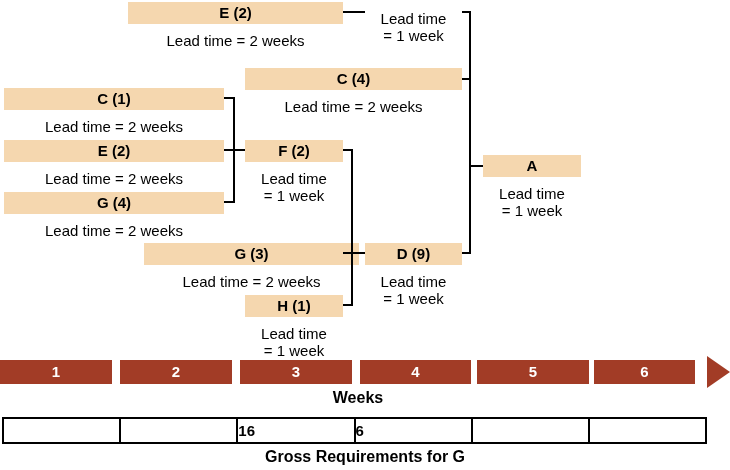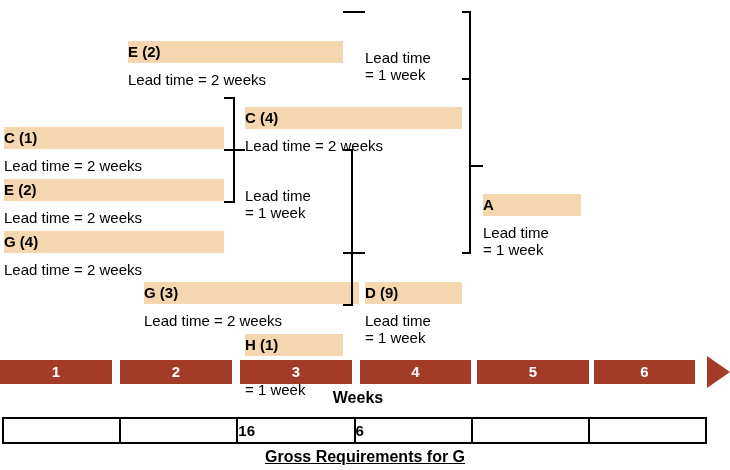--- a/index.html
+++ b/index.html
@@ -7,21 +7,21 @@
     --week-fill:#A23C26;
     --line:#000000;
     --text:#000000;
     --background:#FFFFFF;
   }
   html,body{margin:0;padding:0;background:var(--background);}
   #stage{
     position:relative;width:730px;height:470px;background:var(--background);
     font-family:"Liberation Sans", sans-serif;color:var(--text);overflow:hidden;
   }
-  .node{position:absolute;margin-top:39px;}
+  .node{position:absolute;text-align:center;}
   .bar{
     height:22px;background:var(--bar-fill);
     font-weight:bold;font-size:15px;line-height:22px;color:var(--text);
   }
   .lead{font-size:15px;line-height:17px;padding-top:8px;}
   .lead span{display:block;}
   .hline{position:absolute;height:2px;background:var(--line);}
   .vline{position:absolute;width:2px;background:var(--line);}
   .week{
     position:absolute;top:360px;height:24px;background:var(--week-fill);
@@ -40,21 +40,21 @@
     position:absolute;left:2px;top:417px;width:701px;height:23px;
     border:2px solid var(--line);display:flex;background:var(--background);
   }
   .gr-cell{
     flex:1;border-right:2px solid var(--line);
     font-weight:bold;font-size:15px;text-align:left;line-height:23px;
   }
   .gr-cell:last-child{border-right:none;}
   .gr-caption{
     position:absolute;top:448px;left:0;width:730px;text-align:center;
-    font-weight:bold;font-size:16px;text-decoration:underline;
+    font-weight:bold;font-size:16px;
   }
 </style>
 </head>
 <body>
 
 <div id="stage">
 
   <div class="node" style="left:128px;top:2px;width:215px">
     <div class="bar">E (2)</div>
     <div class="lead">
@@ -96,20 +96,21 @@
 
   <div class="node" style="left:4px;top:192px;width:220px">
     <div class="bar">G (4)</div>
     <div class="lead">
         <span>Lead time = 2 weeks</span>
         <span></span>
       </div>
   </div>
 
   <div class="node" style="left:245px;top:140px;width:98px">
+    <div class="bar">F (2)</div>
     <div class="lead">
         <span>Lead time</span>
         <span>= 1 week</span>
       </div>
   </div>
 
   <div class="node" style="left:144px;top:243px;width:215px">
     <div class="bar">G (3)</div>
     <div class="lead">
         <span>Lead time = 2 weeks</span>

